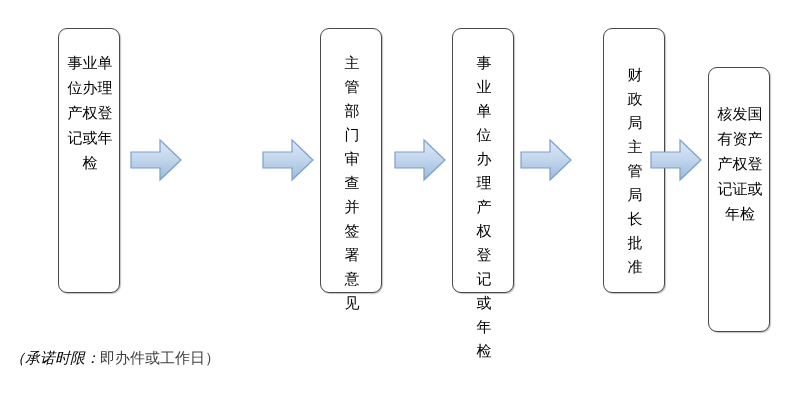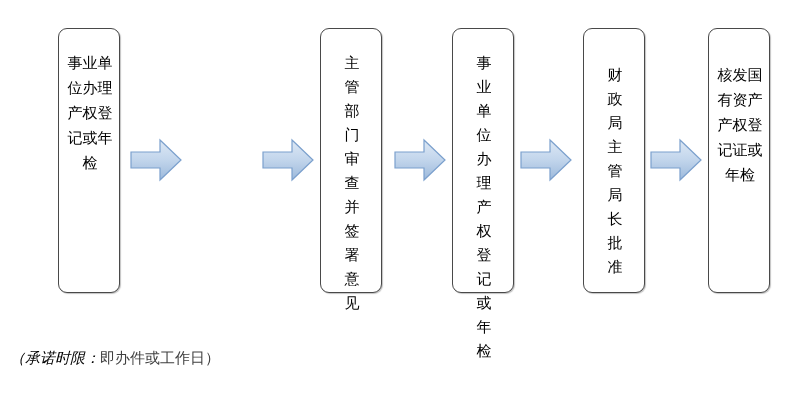--- a/index.html
+++ b/index.html
@@ -97,25 +97,25 @@
 
 
   <div class="proc-box" style="left:320px;">
     <div class="proc-label single" style="width:62px;max-width:30px;left:16px;">主管部门审查并签署意见</div>
   </div>
 
   <div class="proc-box" style="left:452px;">
     <div class="proc-label single" style="width:62px;max-width:30px;left:16px;">事业单位办理产权登记或年检</div>
   </div>
 
-  <div class="proc-box" style="left:583px;">
+  <div class="proc-box" style="left:603px;">
     <div class="proc-label single" style="width:62px;max-width:30px;left:16px;top:34px;">财政局主管局长批准</div>
   </div>
 
-  <div class="proc-box" style="left:708px;">
+  <div class="proc-box" style="left:708px;margin-top:39px;">
     <div class="proc-label" style="width:62px;top:34px;">核发国有资产产权登记证或年检</div>
   </div>
 
   <div class="arrow" style="left:130px;">
     <svg viewBox="0 0 52 48" xmlns="http://www.w3.org/2000/svg">
       <defs>
         <linearGradient id="ag1" x1="0" y1="0" x2="0" y2="1">
           <stop offset="0%" stop-color="#dde8f5"></stop>
           <stop offset="48%" stop-color="#c3d6ec"></stop>
           <stop offset="100%" stop-color="#9cb9db"></stop>

